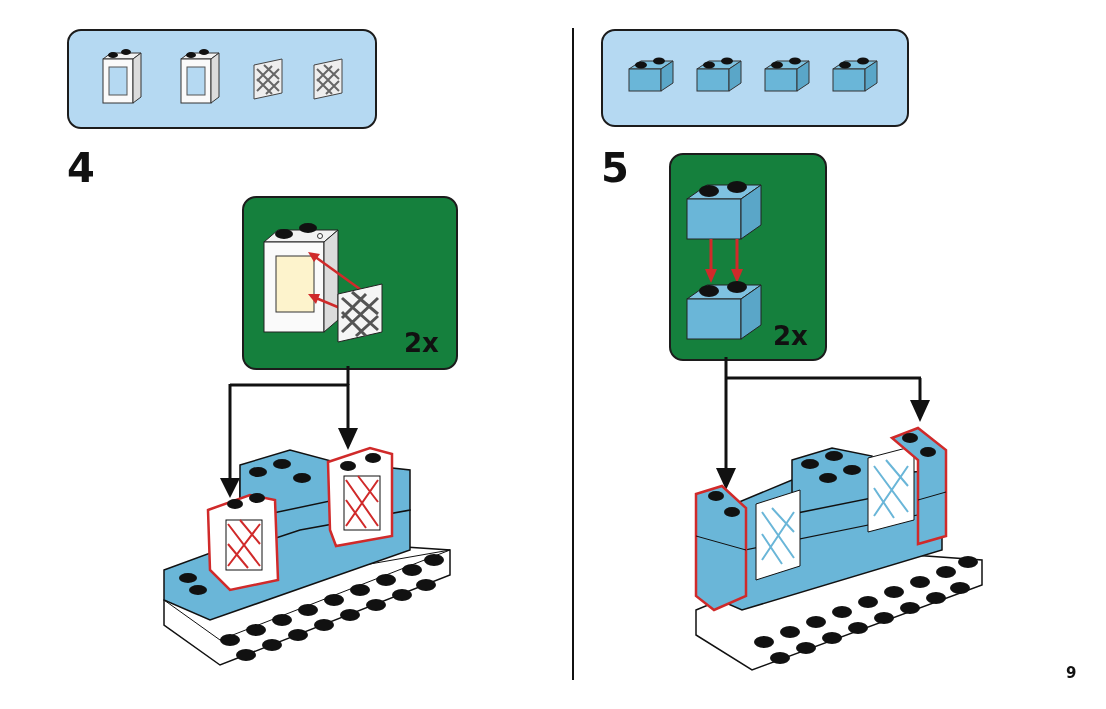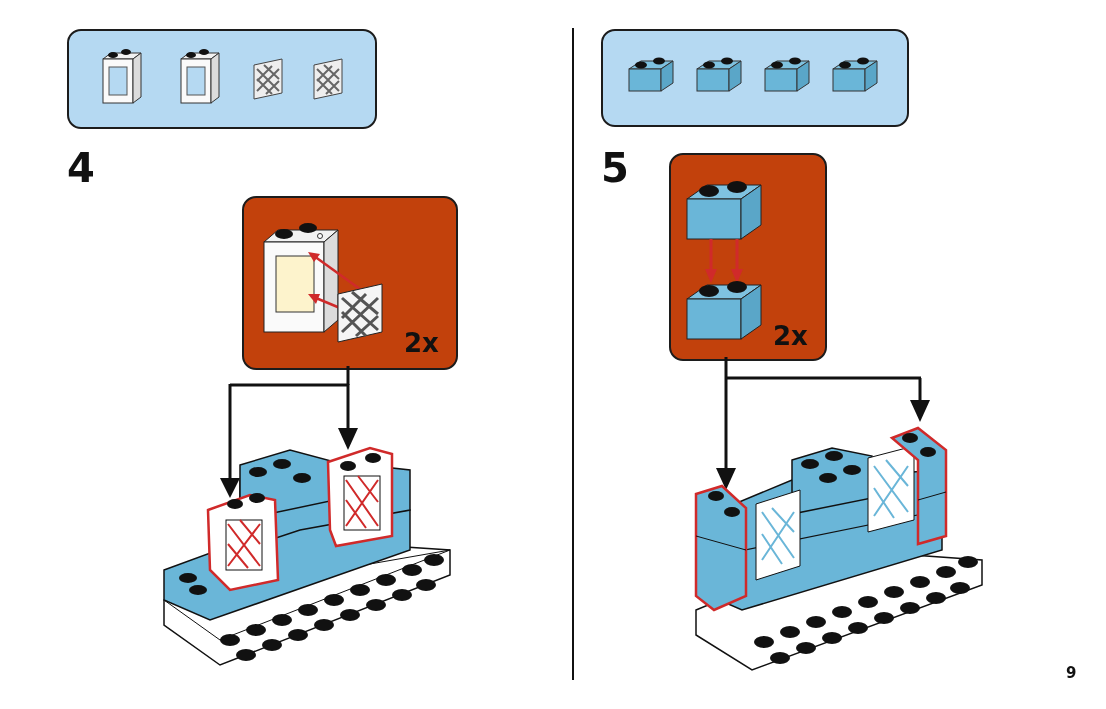--- a/index.html
+++ b/index.html
@@ -1,19 +1,19 @@
 <!DOCTYPE html>
 <html><head>
   <meta charset="utf-8">
   <style>
     html, body { margin:0; padding:0; background:#ffffff; }
     body { width:1106px; height:709px; position:relative; overflow:hidden;
            font-family: "DejaVu Sans", "Liberation Sans", sans-serif; color:#111; }
     .parts-panel { position:absolute; background:#b5d9f2; border:2px solid #1c1c1c; border-radius:14px; }
-    .callout { position:absolute; background:#c2410c; border:2px solid #1c1c1c; border-radius:14px; }
+    .callout { position:absolute; background:#15803d; border:2px solid #1c1c1c; border-radius:14px; }
     .step-num { position:absolute; font-size:40px; font-weight:bold; line-height:1; }
     .qty { position:absolute; font-size:26px; font-weight:bold; line-height:1; }
     .page-num { position:absolute; font-size:15px; font-weight:bold; }
     .divider { position:absolute; left:572px; top:28px; width:2px; height:652px; background:#111; }
     svg { position:absolute; overflow:visible; }
   </style>
 </head>
 <body>
 
 <div class="parts-panel" style="left:67px;top:29px;width:306px;height:96px;">

